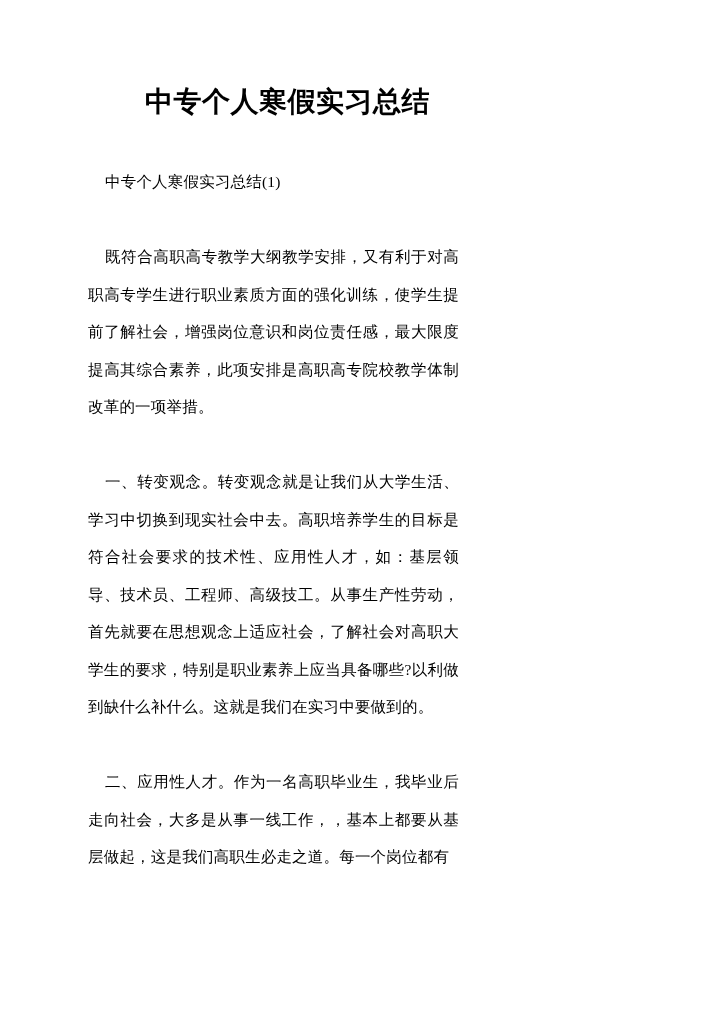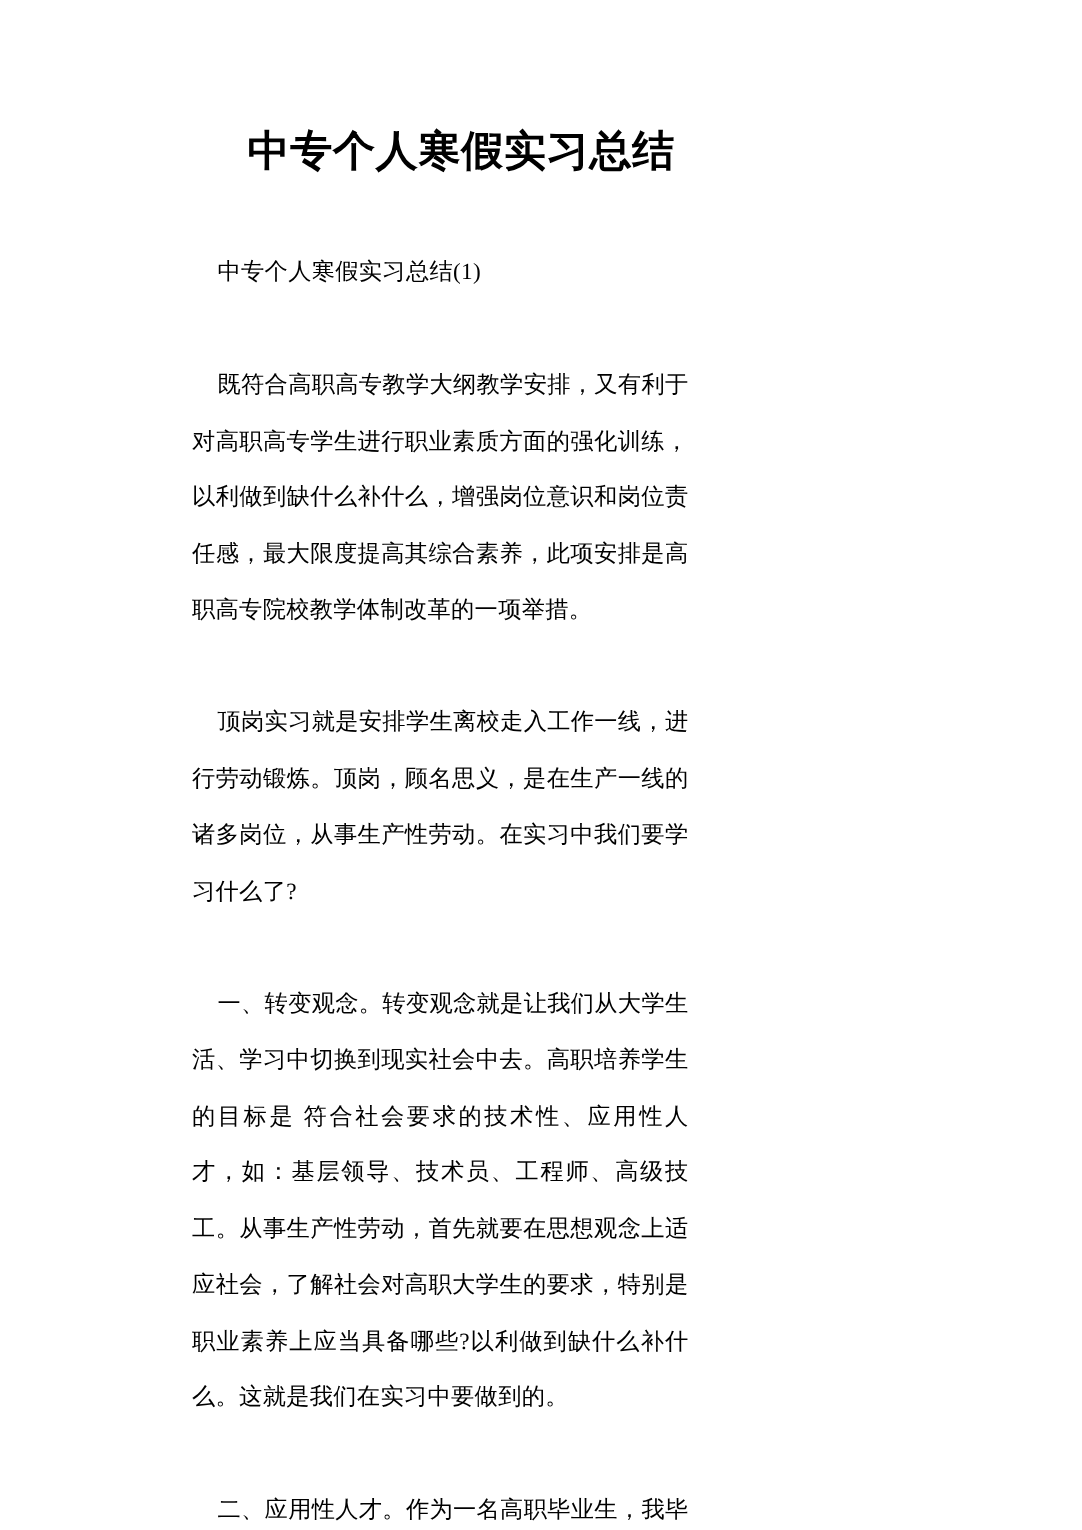--- a/index.html
+++ b/index.html
@@ -12,21 +12,20 @@
     color: #000000;
   }
   .page {
     position: relative;
     width: 575px;
     height: 1020px;
     background: #ffffff;
     box-sizing: border-box;
     padding-top: 83px;
     overflow: hidden;
-    padding-left: 40px;
   }
   .doc-title {
     margin: 0;
     text-align: center;
     font-size: 28px;
     font-weight: bold;
     line-height: 38px;
     letter-spacing: 0.5px;
     color: #000000;
   }
@@ -43,18 +42,17 @@
     color: #000000;
   }
 </style>
 </head>
 <body>
 
 <div class="page">
   <h1 class="doc-title">中专个人寒假实习总结</h1>
   <div class="content">
     <p>中专个人寒假实习总结(1)</p>
-    <p>既符合高职高专教学大纲教学安排，又有利于对高职高专学生进行职业素质方面的强化训练，以利做到缺什么补什么，增强岗位意识和岗位责任感，最大限度提高其综合素养，此项安排是高职高专院校教学体制改革的一项举措。</p>
-    <p>顶岗实习就是安排学生离校走入工作一线，进行劳动锻炼。顶岗，顾名思义，是在生产一线的诸多岗位，从事生产性劳动。在实习中我们要学习什么了?</p>
+    <p>既符合高职高专教学大纲教学安排，又有利于对高职高专学生进行职业素质方面的强化训练，使学生提前了解社会，增强岗位意识和岗位责任感，最大限度提高其综合素养，此项安排是高职高专院校教学体制改革的一项举措。</p>
     <p>一、转变观念。转变观念就是让我们从大学生活、学习中切换到现实社会中去。高职培养学生的目标是 符合社会要求的技术性、应用性人才，如：基层领导、技术员、工程师、高级技工。从事生产性劳动，首先就要在思想观念上适应社会，了解社会对高职大学生的要求，特别是职业素养上应当具备哪些?以利做到缺什么补什么。这就是我们在实习中要做到的。</p>
     <p>二、应用性人才。作为一名高职毕业生，我毕业后走向社会，大多是从事一线工作，，基本上都要从基层做起，这是我们高职生必走之道。每一个岗位都有</p>
   </div>
 </div>
 
 </body></html>

